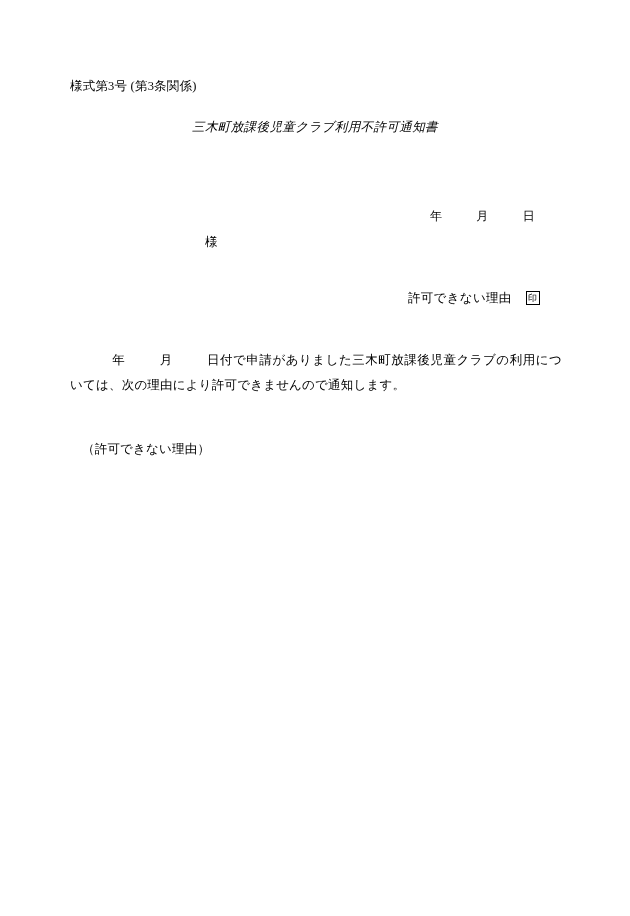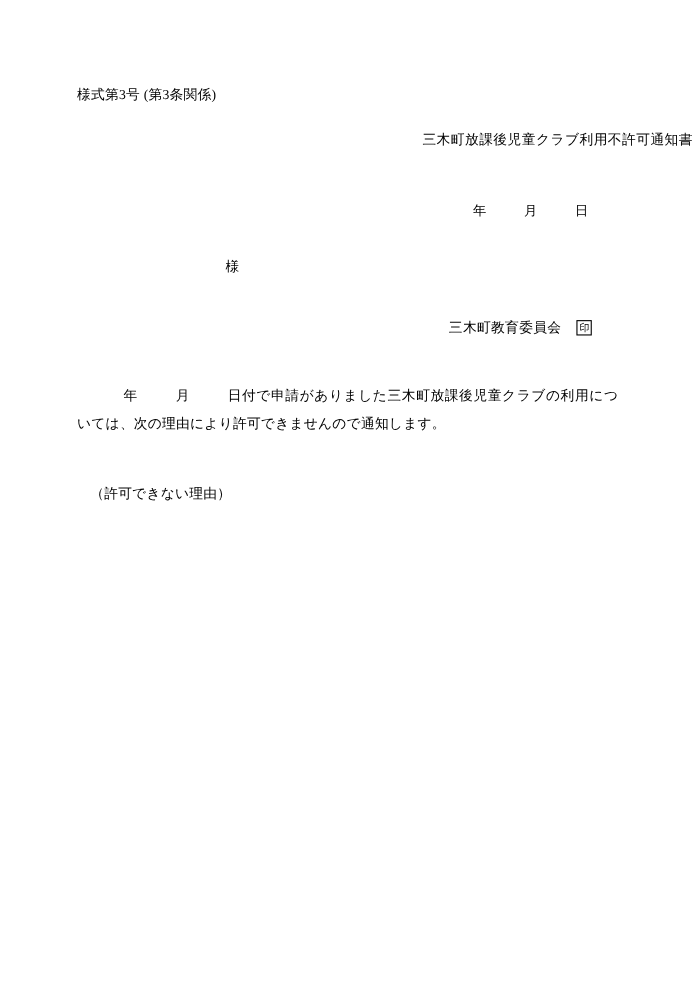--- a/index.html
+++ b/index.html
@@ -24,29 +24,30 @@
     top: 78px;
     font-size: 12.5px;
     letter-spacing: 0.2px;
     white-space: nowrap;
   }
   .doc-title {
     position: absolute;
     left: 0;
     right: 0;
     top: 119px;
-    text-align: right;
+    text-align: center;
     font-size: 12.5px;
     letter-spacing: 0.4px;
     white-space: nowrap;
+    font-style: italic;
   }
   .date-line {
     position: absolute;
     left: 430px;
-    top: 183px;
+    top: 208px;
     font-size: 12px;
     letter-spacing: 0.3px;
     white-space: nowrap;
   }
   .date-line .gap {
     display: inline-block;
     width: 34px;
   }
   .addressee {
     position: absolute;
@@ -142,21 +143,21 @@
 
   <div class="doc-title">三木町放課後児童クラブ利用不許可通知書</div>
 
   <div class="date-line">
     <span>年</span><span class="gap"></span><span>月</span><span class="gap"></span><span>日</span>
   </div>
 
   <div class="addressee">様</div>
 
   <div class="issuer">
-    <span>三木町教育委員会</span><span class="seal">印</span>
+    <span>許可できない理由</span><span class="seal">印</span>
   </div>
 
   <div class="body-block">
     <p class="body-p1"><span class="lead"></span><span>年</span><span class="gap"></span><span>月</span><span class="gap"></span><span>日付で申請がありました三木町放課後児童クラブの利用については、次の理由により許可できませんので通知します。</span></p>
   </div>
 
   <div class="reason-label">（許可できない理由）</div>
 
   <div class="reason-area"></div>
 

